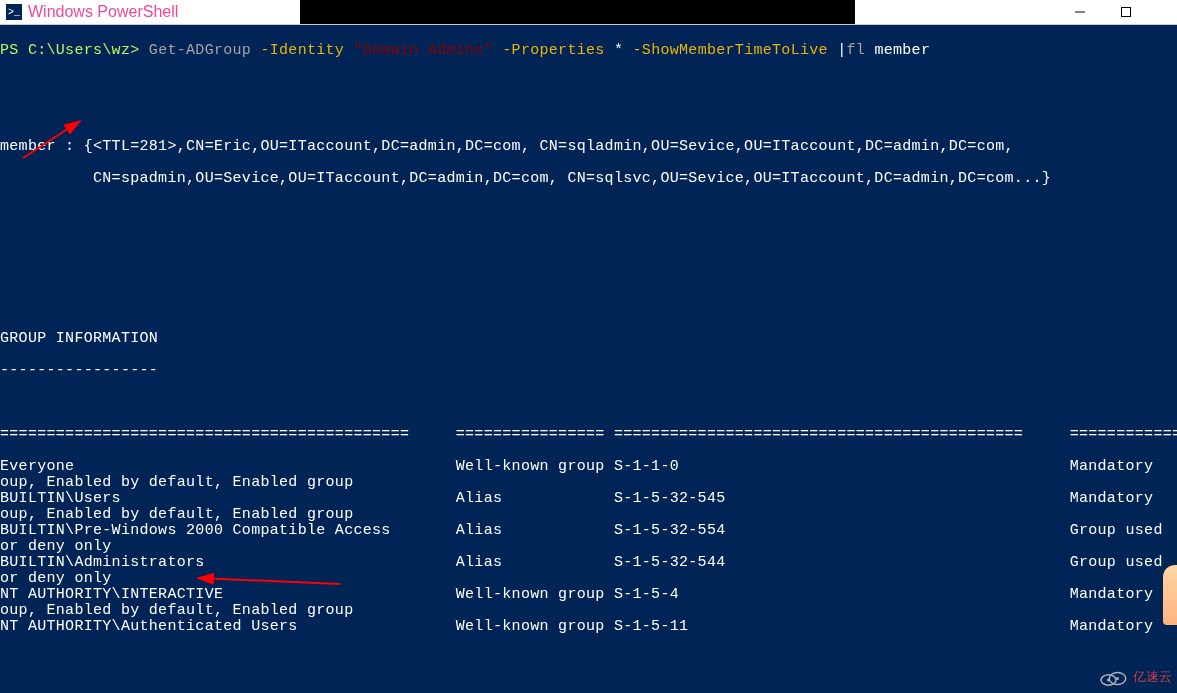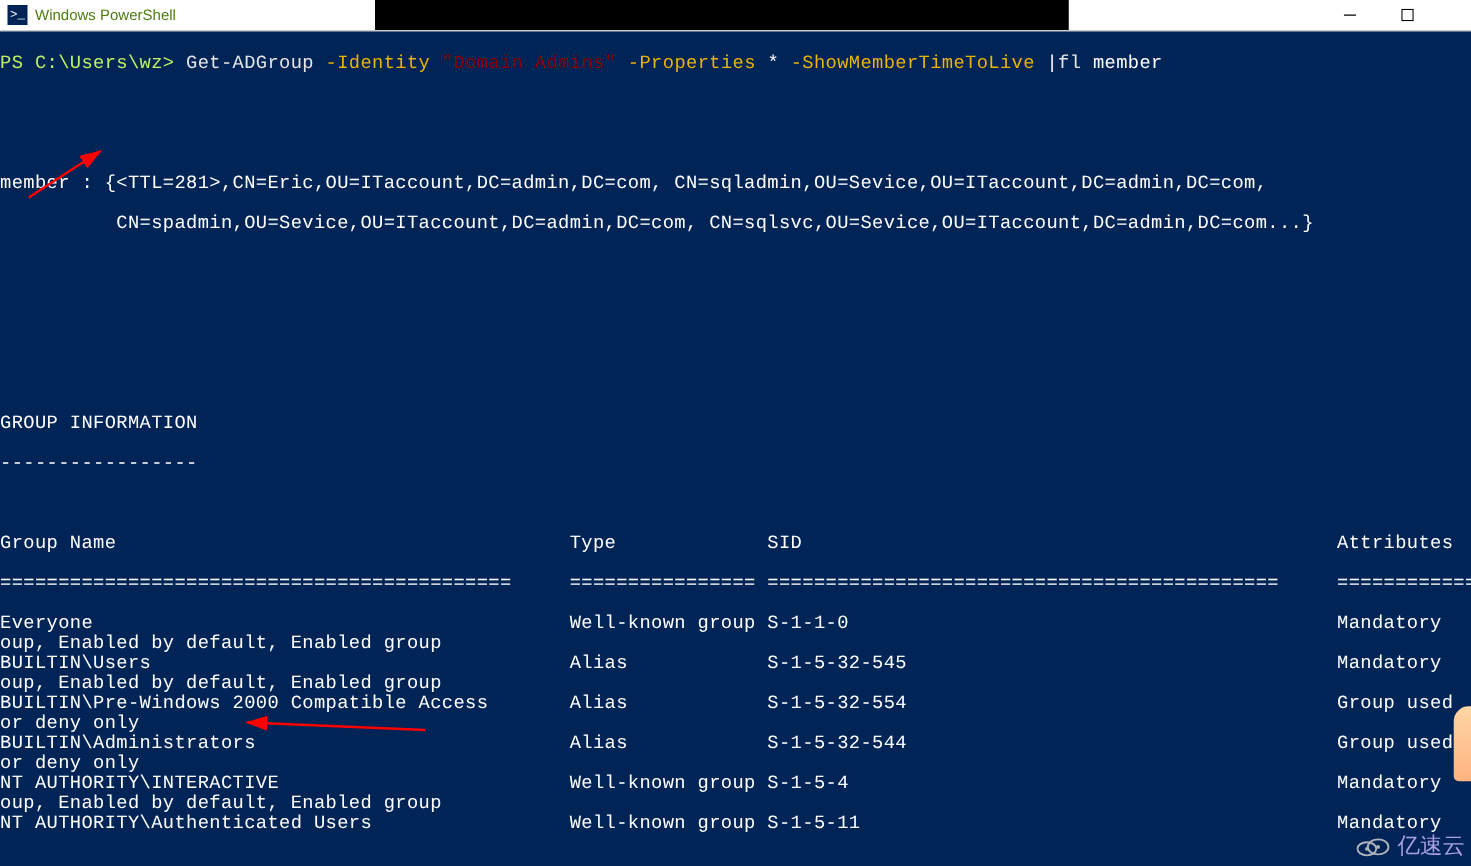--- a/index.html
+++ b/index.html
@@ -28,22 +28,22 @@
       margin: 0 6px;
       background: #012456;
       display: flex;
       align-items: center;
       justify-content: center;
       color: #fff;
       font-size: 10px;
     }
     .titlebar-title {
       font-family: 'Segoe UI', Tahoma, sans-serif;
-      font-size: 12px;
-      color: #4d7c0f;
+      font-size: 16px;
+      color: #ec4899;
     }
     .titlebar-center-box {
       position: absolute;
       left: 300px;
       top: 0;
       width: 555px;
       height: 24px;
       background: #000;
     }
     .titlebar-controls {
@@ -65,21 +65,21 @@
       cursor: pointer;
     }
     .terminal {
       padding: 2px 0 0 0;
       line-height: 16px;
       white-space: pre;
       position: relative;
       letter-spacing: 0.3px;
     }
     .prompt { color: #bef264; }
-    .cmd-yellow { color: #e5e5e5; }
+    .cmd-yellow { color: #a3a3a3; }
     .cmd-gray { color: #eab308; }
     .cmd-darkred { color: #8b0000; }
     .cmd-white { color: #fff; }
     
     .arrow1 {
       position: absolute;
       left: 18px;
       top: 118px;
       pointer-events: none;
     }
@@ -98,22 +98,22 @@
       align-items: center;
       gap: 5px;
       opacity: 0.85;
     }
     .watermark-icon {
       width: 30px;
       height: 22px;
     }
     .watermark-text {
       font-family: 'Microsoft YaHei', sans-serif;
-      font-size: 18px;
-      color: #c4b5fd;
+      font-size: 13px;
+      color: #ef4444;
     }
     .avatar-corner {
       position: absolute;
       right: 0;
       top: 565px;
       width: 14px;
       height: 60px;
       background: linear-gradient(180deg, #ffd6a5 0%, #ffb380 100%);
       border-top-left-radius: 12px;
       border-bottom-left-radius: 4px;
@@ -149,21 +149,20 @@
 <div>&nbsp;</div>
 <div>member : {&lt;TTL=281&gt;,CN=Eric,OU=ITaccount,DC=admin,DC=com, CN=sqladmin,OU=Sevice,OU=ITaccount,DC=admin,DC=com,</div>
 <div>          CN=spadmin,OU=Sevice,OU=ITaccount,DC=admin,DC=com, CN=sqlsvc,OU=Sevice,OU=ITaccount,DC=admin,DC=com...}</div>
 <div>&nbsp;</div>
 <div>&nbsp;</div>
 <div>&nbsp;</div>
 <div>&nbsp;</div>
 <div>GROUP INFORMATION</div>
 <div>-----------------</div>
 <div>&nbsp;</div>
-<div id="table-header">Group Name                                       Type             SID                                              Attributes</div>
 <div id="table-sep">============================================     ================ ============================================     ===========================================================</div>
 <div id="table-rows"><div>Everyone                                         Well-known group S-1-1-0                                          Mandatory </div><div>oup, Enabled by default, Enabled group</div><div>BUILTIN\Users                                    Alias            S-1-5-32-545                                     Mandatory </div><div>oup, Enabled by default, Enabled group</div><div>BUILTIN\Pre-Windows 2000 Compatible Access       Alias            S-1-5-32-554                                     Group used</div><div>or deny only</div><div>BUILTIN\Administrators                           Alias            S-1-5-32-544                                     Group used</div><div>or deny only</div><div>NT AUTHORITY\INTERACTIVE                         Well-known group S-1-5-4                                          Mandatory </div><div>oup, Enabled by default, Enabled group</div><div>NT AUTHORITY\Authenticated Users                 Well-known group S-1-5-11                                         Mandatory </div></div>
 </div>
 
 <svg class="arrow1" width="75" height="50">
   <defs>
       <marker id="ah1" markerWidth="10" markerHeight="10" refX="8" refY="3" orient="auto">
         <polygon points="0 0, 9 3, 0 6" fill="#ff0000"></polygon>
       </marker>
     </defs>

